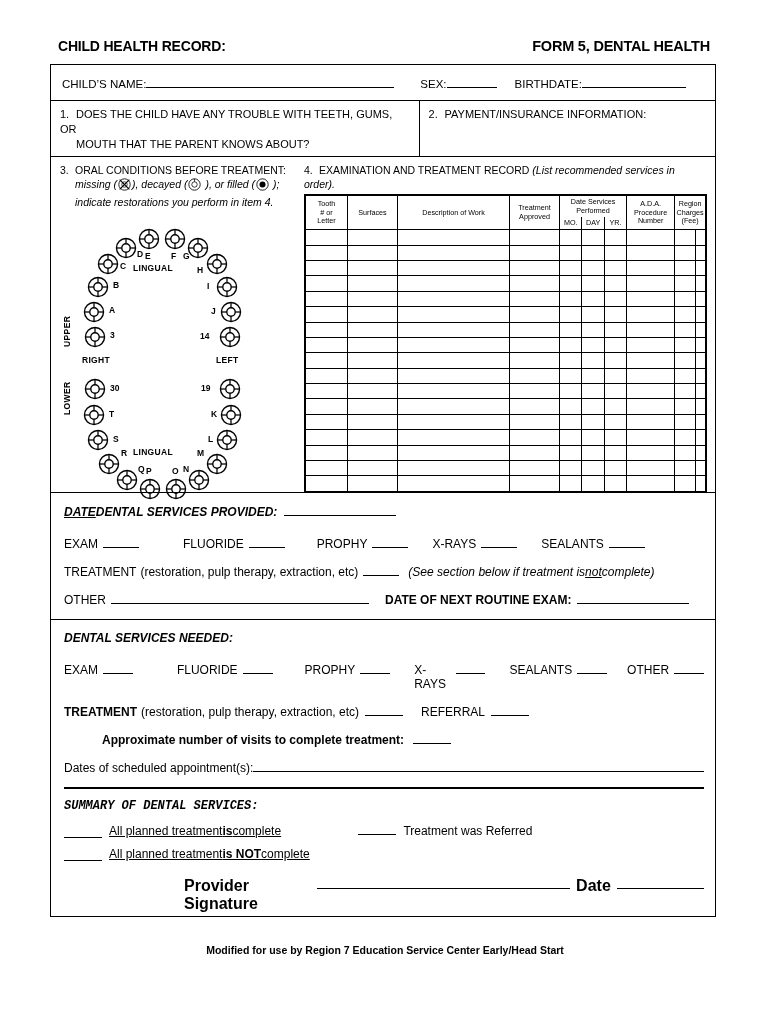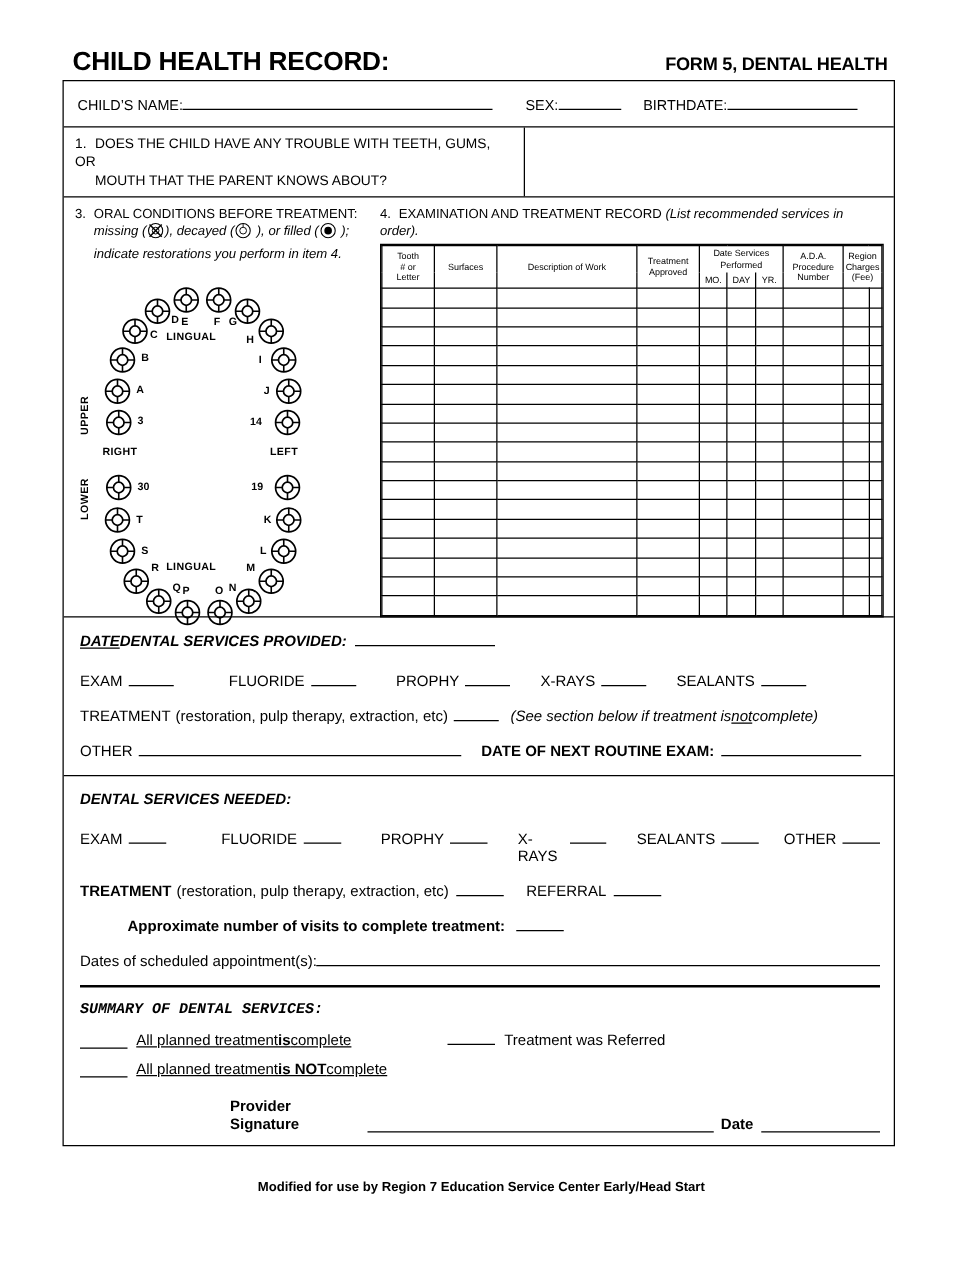--- a/index.html
+++ b/index.html
@@ -11,21 +11,21 @@
     color:#000;
     -webkit-font-smoothing:antialiased;
   }
   .page { position:relative; width:770px; height:1024px; padding:0; }
 
   
   .titlebar {
     position:absolute; left:58px; top:38px; width:652px;
     display:flex; justify-content:space-between; align-items:baseline;
   }
-  .title-left { font-size:21px; font-weight:bold; letter-spacing:-0.2px; }
+  .title-left { font-size:14px; font-weight:bold; letter-spacing:-0.2px; }
   .title-right { font-size:14.5px; font-weight:bold; letter-spacing:-0.2px; }
 
   
   .frame {
     position:absolute; left:50px; top:64px; width:666px; height:853px;
     border:1.6px solid #000;
   }
 
   .row-div { border-bottom:1.2px solid #000; }
 
@@ -85,21 +85,21 @@
   .bb { font-weight:bold; }
   .u { text-decoration:underline; }
   .blank { border-bottom:1px solid #000; display:inline-block; height:12px; }
 
   .hr-thick { height:0; border-top:2.6px solid #000; margin:12px 11px 0 13px; }
 
   .sumline { font-size:12px; display:flex; margin-bottom:9px; }
   .sumcol-a { width:46%; display:flex; align-items:flex-end;text-decoration:underline; }
   .sumcol-b { flex:1; display:flex; align-items:baseline; }
 
-  .siglane { display:flex; align-items:flex-end; font-size:12px; padding-left:120px; margin-top:16px; }
+  .siglane { display:flex; align-items:flex-start; font-size:16px; padding-left:120px; margin-top:16px; }
 
   .footer {
     position:absolute; left:0; top:944px; width:770px;
     text-align:center; font-size:10.5px; font-weight:bold;
   }
 </style>
 </head>
 <body>
 
 <div class="page">
@@ -122,20 +122,25 @@
         <span class="lbl">BIRTHDATE:</span>
         <span class="ul" style="width:104px;"></span>
       </div>
     </div>
 
     <div class="qrow row-div">
       <div class="q1">
         <div class="qtext">
           <span class="qnum">1.</span><span>DOES THE CHILD HAVE ANY TROUBLE WITH TEETH, GUMS, OR</span>
           <span class="qhang">MOUTH THAT THE PARENT KNOWS ABOUT?</span>
+        </div>
+      </div>
+      <div class="q2">
+        <div class="qtext">
+          <span class="qnum">2.</span><span>PAYMENT/INSURANCE INFORMATION:</span>
         </div>
       </div>
     </div>
 
     <div class="mid row-div">
 
       <div class="sec3">
         <div class="sec-head">
           <span class="num">3.</span><span>ORAL CONDITIONS BEFORE TREATMENT:</span>
         </div>

